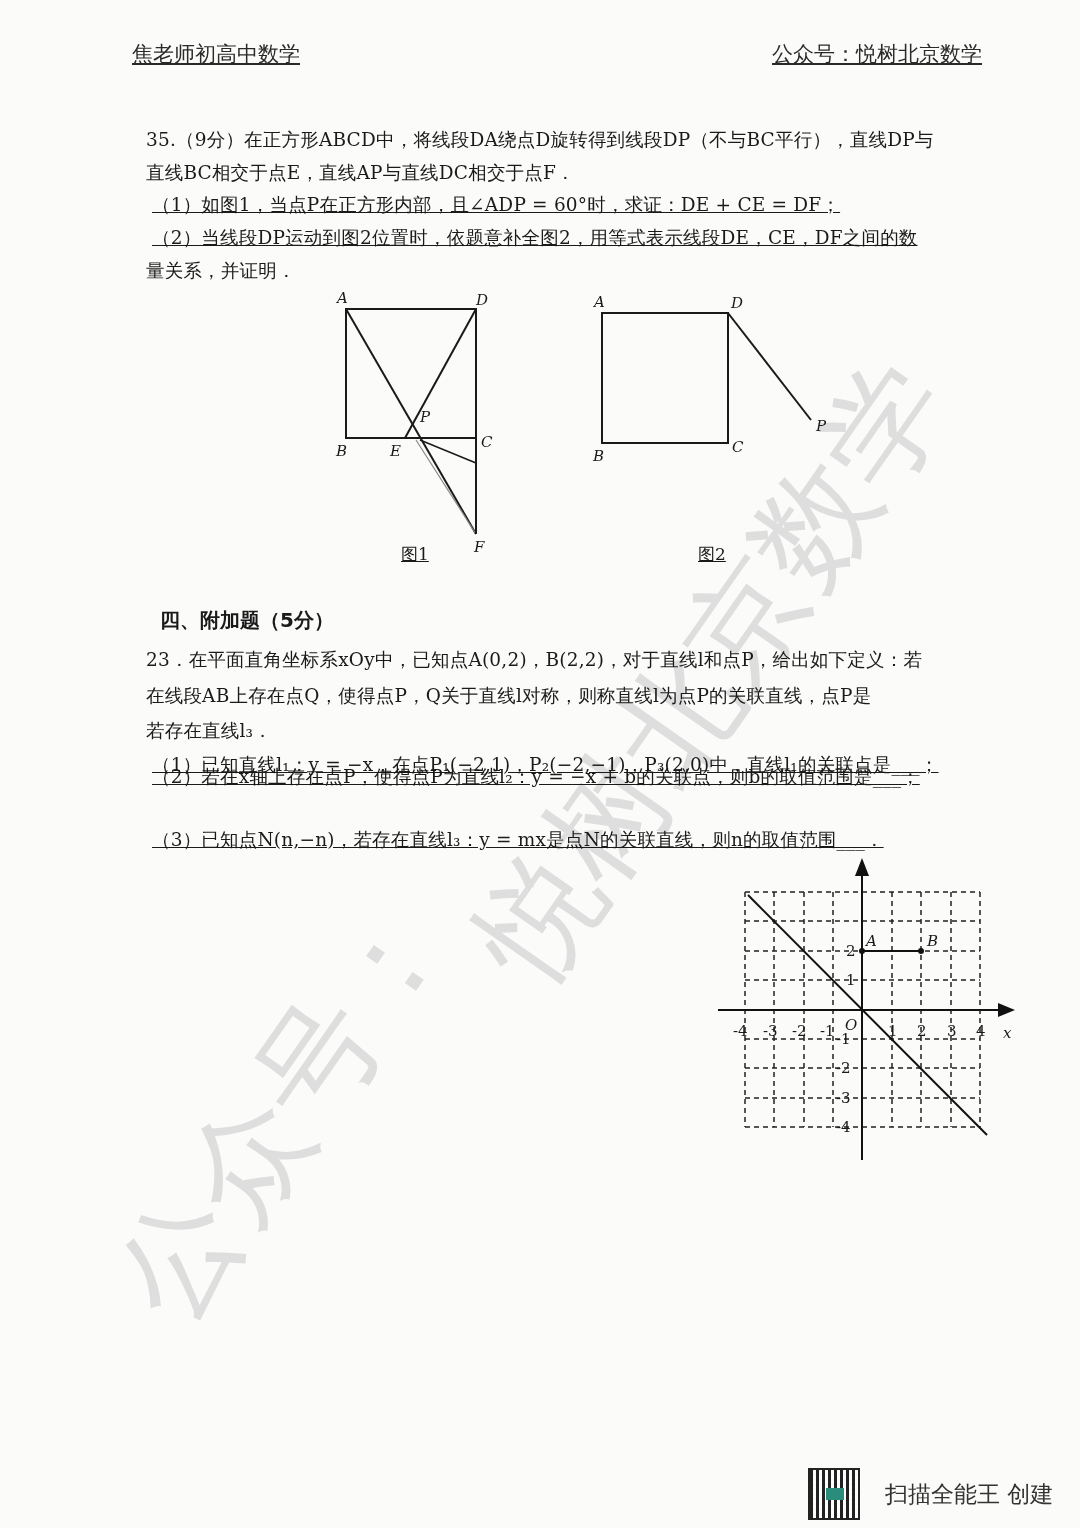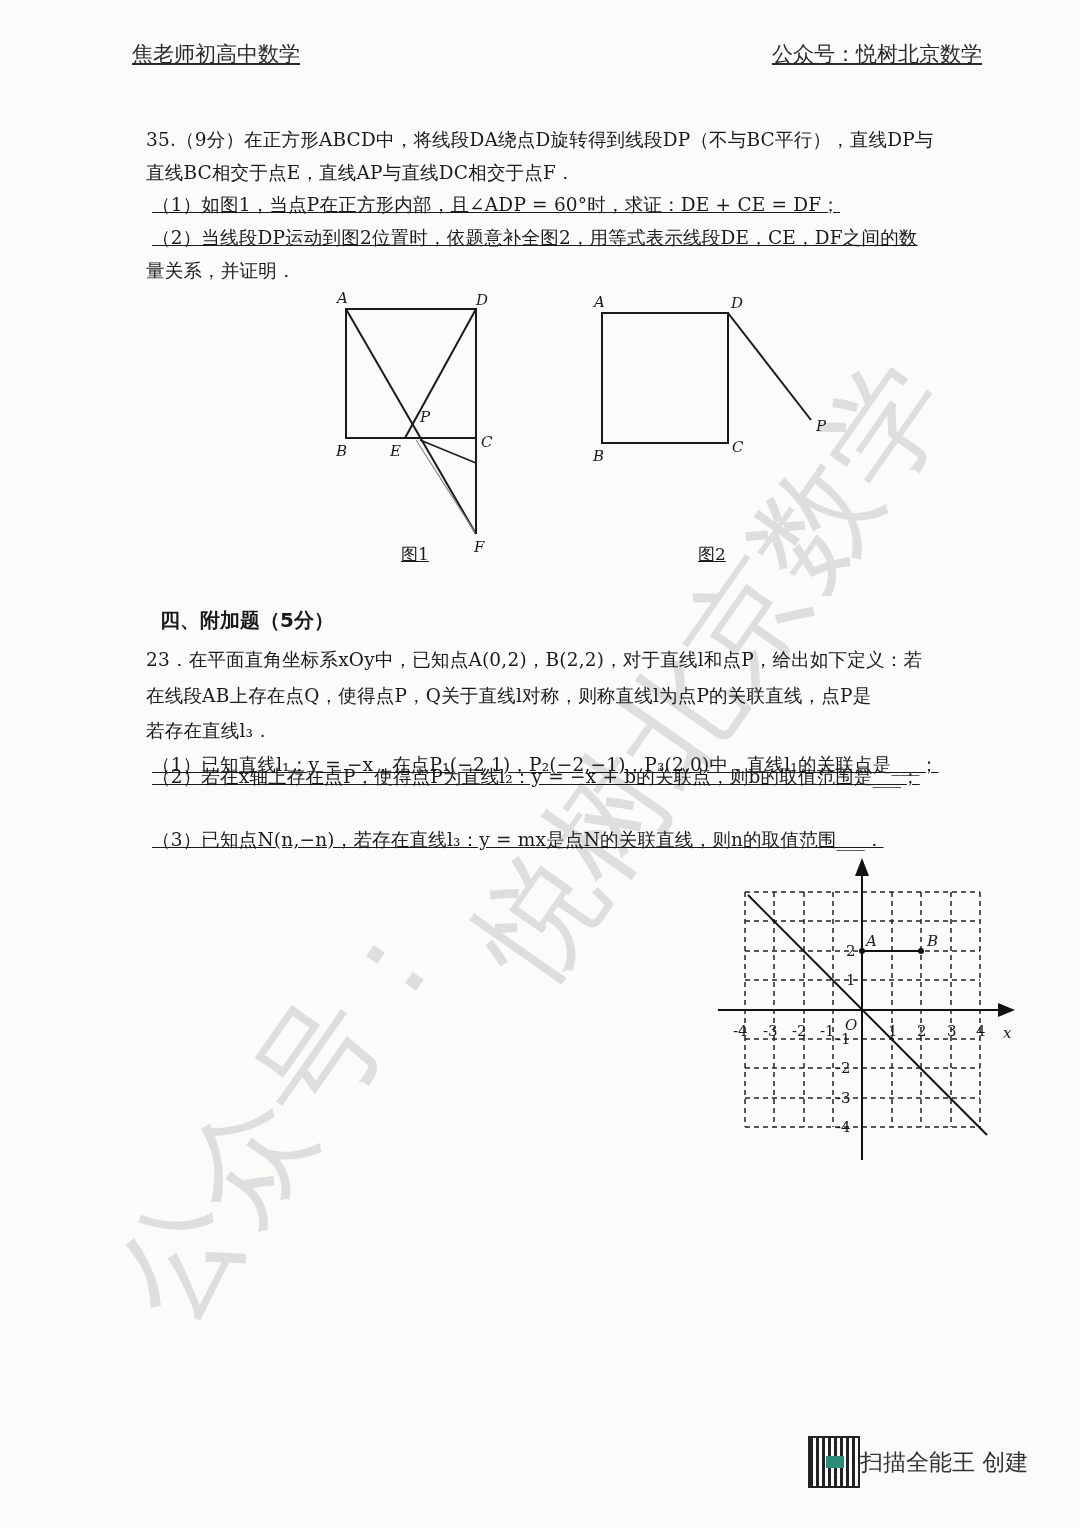--- a/index.html
+++ b/index.html
@@ -7,21 +7,21 @@
          font-family:"DejaVu Serif","Liberation Serif",serif; color:#1a1a1a; }
   .hdr { position:absolute; top:40px; font-family:"DejaVu Sans","Liberation Sans",sans-serif; font-size:21px; color:#2a2a2a;text-decoration:underline; }
   .hdr-left { left:132px; }
   .hdr-right { left:732px;margin-left:40px; }
   .line { position:absolute; left:146px; font-size:18.5px; letter-spacing:0.2px; white-space:nowrap; }
   .sub { left:152px;text-decoration:underline; }
   .sect { position:absolute; left:146px; top:607px; font-size:20px; font-weight:bold; font-family:"DejaVu Sans","Liberation Sans",sans-serif;margin-left:14px; }
   .fig { position:absolute; }
   .caption { position:absolute; font-size:17px;text-decoration:underline; }
   .wm { position:absolute; color:rgba(170,170,170,0.35); font-family:"DejaVu Sans","Liberation Sans",sans-serif; font-size:120px; white-space:nowrap; transform-origin:left top; pointer-events:none; }
-  .footer { position:absolute; left:808px; top:1436px; display:flex; align-items:center; gap:0; }
+  .footer { position:absolute; left:808px; top:1468px; display:flex; align-items:center; gap:25px; }
   .qr { width:52px; height:52px; background:
       repeating-linear-gradient(90deg,#222 0 3px,transparent 3px 6px),
       repeating-linear-gradient(0deg,#fff 0 2px,transparent 2px 5px); position:relative; border:2px solid #222; box-sizing:border-box; }
   .qr .cs { position:absolute; left:16px; top:18px; width:18px; height:12px; background:#2a8c7a; }
   .footer-text { font-family:"DejaVu Sans","Liberation Sans",sans-serif; font-size:23px; color:#333; }
 </style>
 </head>
 <body>
 
 <div class="wm" style="left:440px;top:920px;transform:rotate(-55deg);">悦树北京数学</div>

